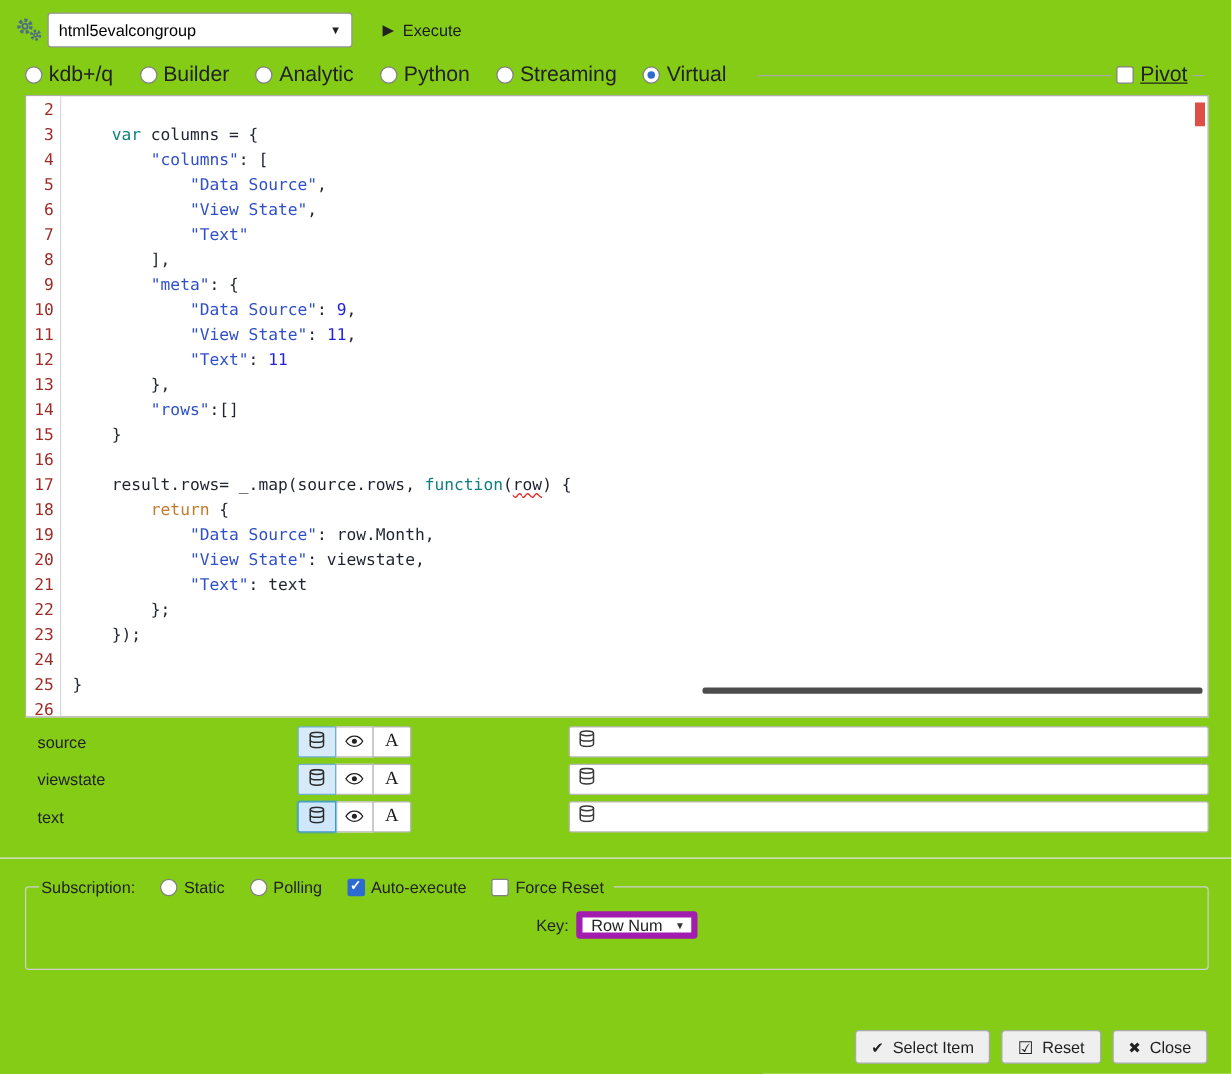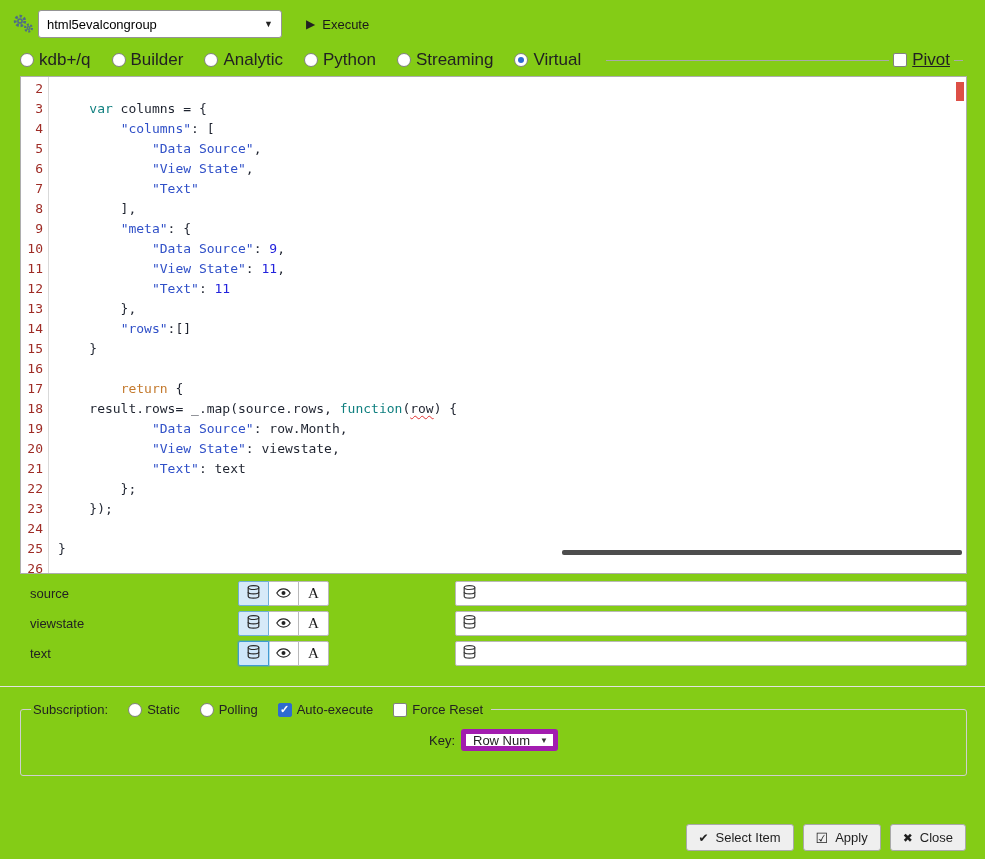--- a/index.html
+++ b/index.html
@@ -176,22 +176,22 @@
         <div class="cl"><span>            </span><span class="tok-str">"Text"</span></div>
         <div class="cl"><span>        ],</span></div>
         <div class="cl"><span>        </span><span class="tok-str">"meta"</span><span>: {</span></div>
         <div class="cl"><span>            </span><span class="tok-str">"Data Source"</span><span>: </span><span class="tok-num">9</span><span>,</span></div>
         <div class="cl"><span>            </span><span class="tok-str">"View State"</span><span>: </span><span class="tok-num">11</span><span>,</span></div>
         <div class="cl"><span>            </span><span class="tok-str">"Text"</span><span>: </span><span class="tok-num">11</span></div>
         <div class="cl"><span>        },</span></div>
         <div class="cl"><span>        </span><span class="tok-str">"rows"</span><span>:[]</span></div>
         <div class="cl"><span>    }</span></div>
         <div class="cl"></div>
+        <div class="cl"><span>    result.rows= _.map(source.rows, </span><span class="tok-kw1">function</span><span>(</span><span class="tok-err">row</span><span>) {</span></div>
         <div class="cl"><span>        </span><span class="tok-kw2">return</span><span> {</span></div>
-        <div class="cl"><span>    result.rows= _.map(source.rows, </span><span class="tok-kw1">function</span><span>(</span><span class="tok-err">row</span><span>) {</span></div>
         <div class="cl"><span>            </span><span class="tok-str">"Data Source"</span><span>: row.Month,</span></div>
         <div class="cl"><span>            </span><span class="tok-str">"View State"</span><span>: viewstate,</span></div>
         <div class="cl"><span>            </span><span class="tok-str">"Text"</span><span>: text</span></div>
         <div class="cl"><span>        };</span></div>
         <div class="cl"><span>    });</span></div>
         <div class="cl"></div>
         <div class="cl"><span>}</span></div>
       </div>
     <div class="vthumb"></div>
     <div class="hthumb"></div>
@@ -315,21 +315,21 @@
     </div>
   </fieldset>
 
   <div class="footer">
     <button class="btn">
       <span class="ic ic-check"></span>
       <span>Select Item</span>
     </button>
     <button class="btn">
       <span class="ic ic-apply"></span>
-      <span>Apply</span>
+      <span>Reset</span>
     </button>
     <button class="btn">
       <span class="ic ic-close"></span>
       <span>Close</span>
     </button>
   </div>
 
 </div>
 
 </body></html>

